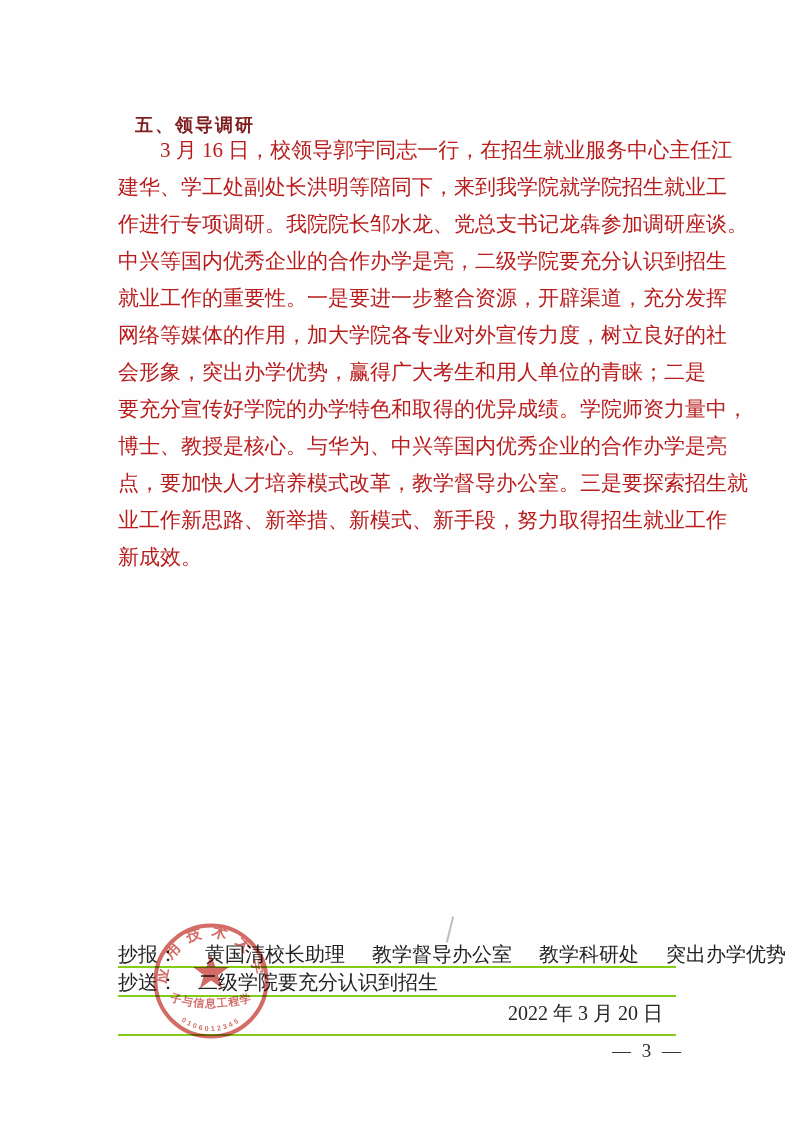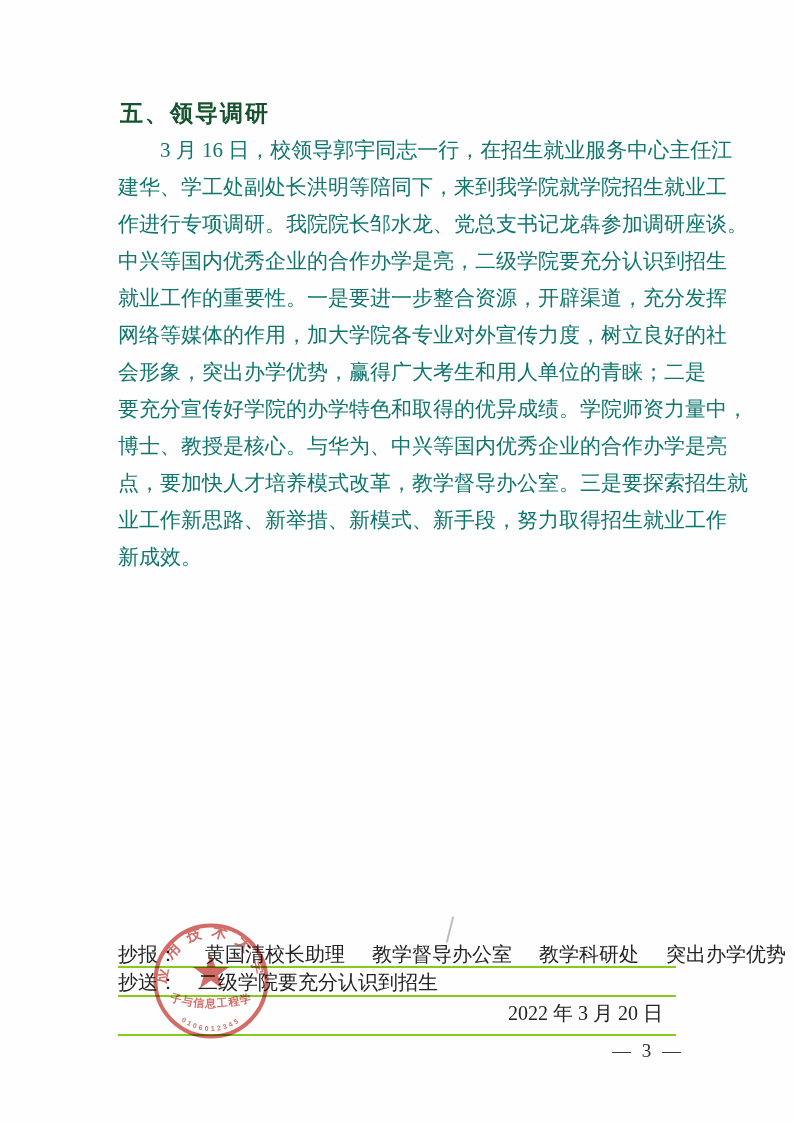--- a/index.html
+++ b/index.html
@@ -12,42 +12,42 @@
     overflow: hidden;
     font-family: "Liberation Serif", "DejaVu Serif", serif;
     color: #262626;
   }
 
   
   .heading {
     position: absolute;
     left: 120px;
     top: 98px;
-    margin: 0;
+    margin: 15px;
     font-family: "Liberation Sans", "DejaVu Sans", sans-serif;
-    font-size: 23px;
+    font-size: 18px;
     font-weight: 700;
     letter-spacing: 2px;
-    color: #14532d;
+    color: #7f1d1d;
   }
 
   
   .body-text {
     position: absolute;
     left: 118px;
     top: 132px;
     width: 558px;
   }
   .doc-line {
     box-sizing: border-box;
     width: 558px;
     height: 37px;
     line-height: 37px;
     font-size: 21px;
-    color: #0f766e;
+    color: #b91c1c;
     text-align: justify;
     text-align-last: justify;
     white-space: nowrap;
   }
   .doc-line:first-child { padding-left: 42px; }
   .doc-line:last-child { text-align-last: left; }
 
   
   .artifact {
     position: absolute;

